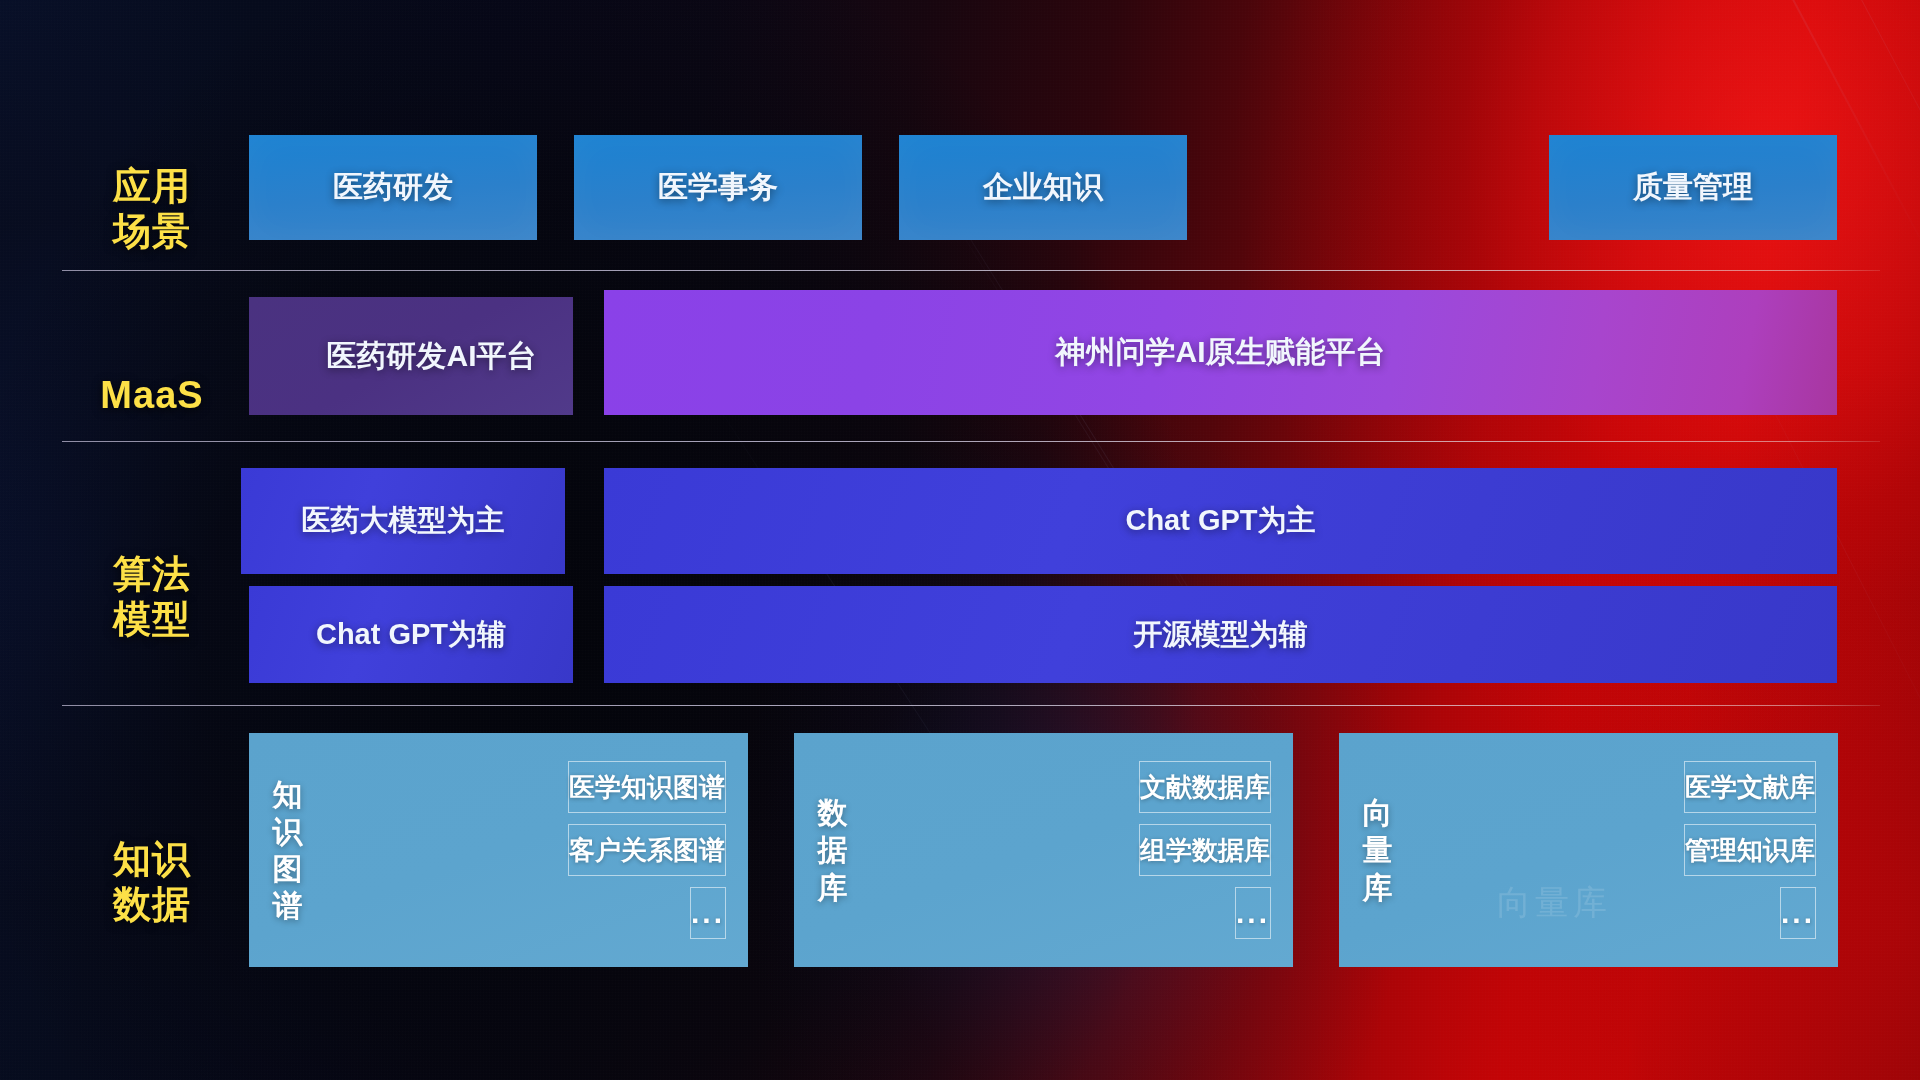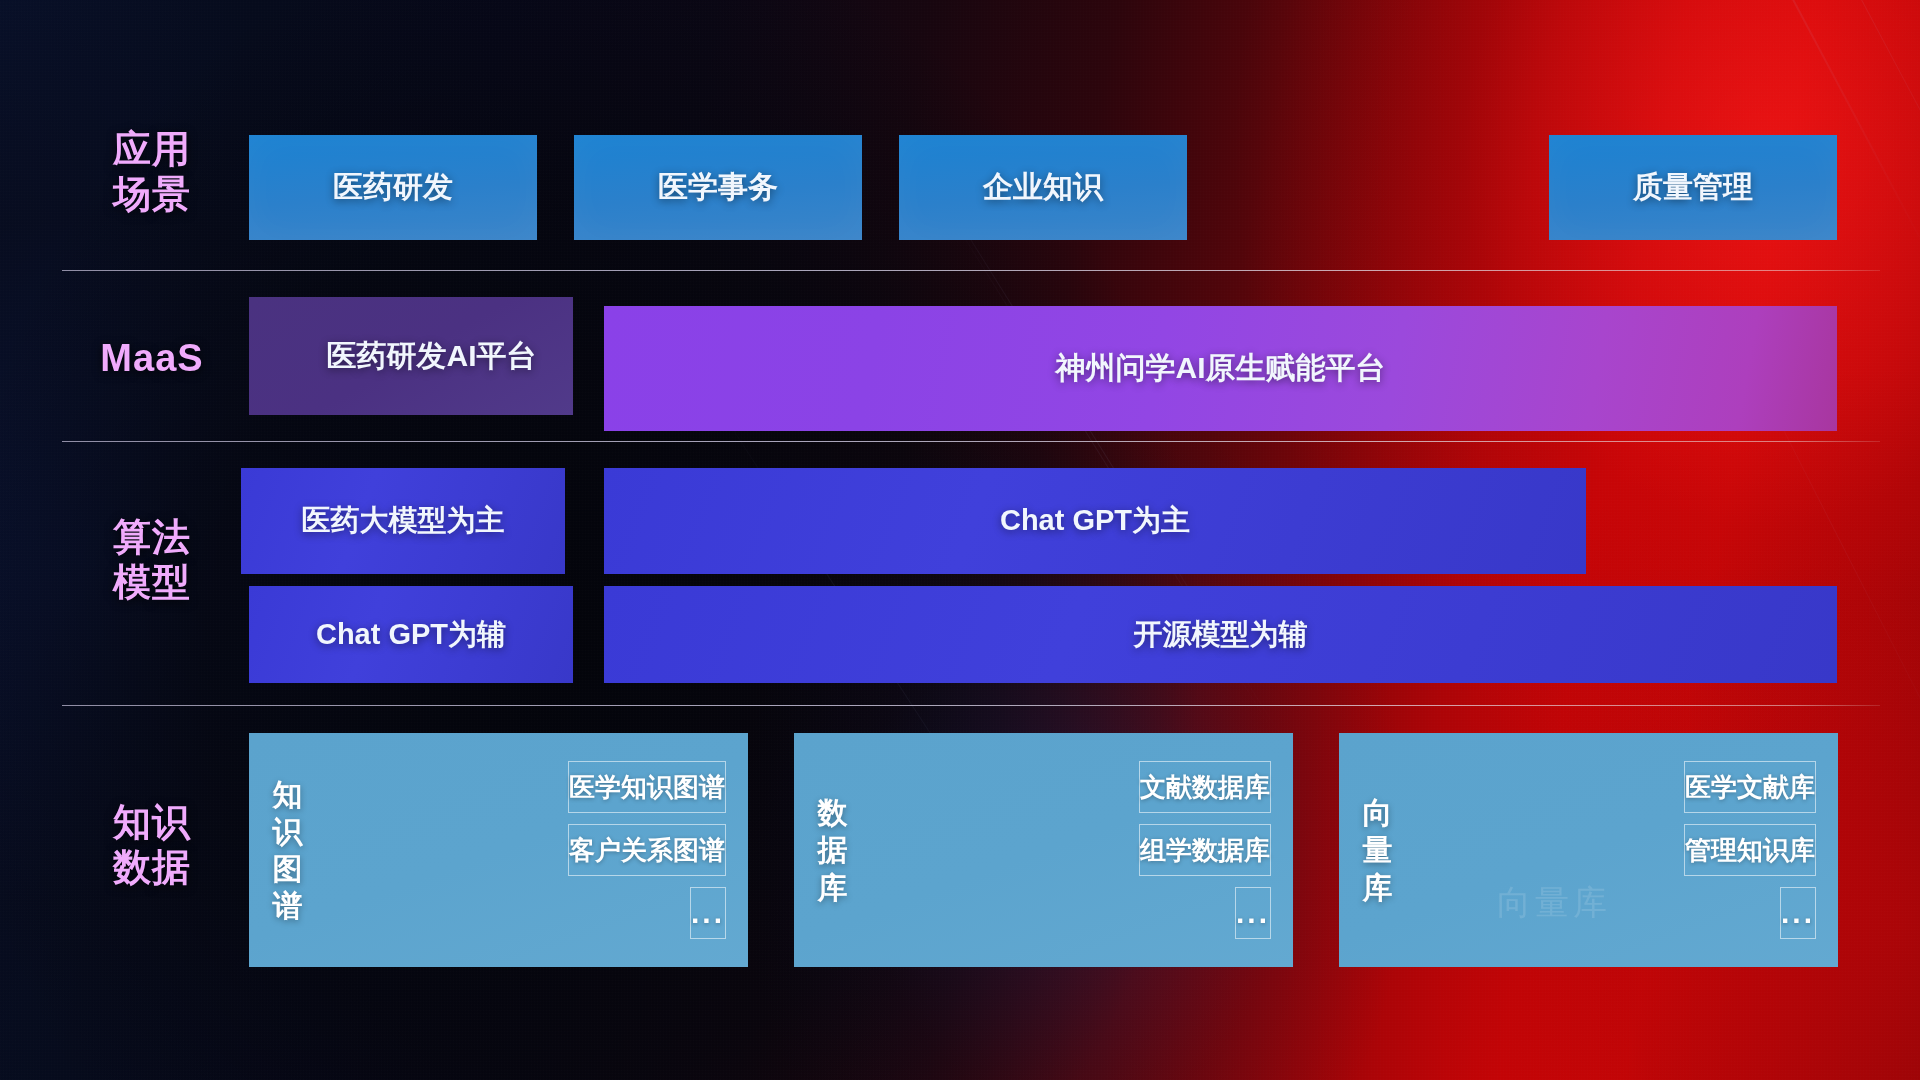--- a/index.html
+++ b/index.html
@@ -95,29 +95,30 @@
     inset: 0;
     opacity: 0.16;
     background-image:
       repeating-linear-gradient(0deg, rgba(255,255,255,0.045) 0px, rgba(255,255,255,0.045) 1px, rgba(0,0,0,0) 1px, rgba(0,0,0,0) 3px),
       repeating-linear-gradient(90deg, rgba(255,255,255,0.035) 0px, rgba(255,255,255,0.035) 1px, rgba(0,0,0,0) 1px, rgba(0,0,0,0) 3px);
   }
 
   
   .row-label {
     position: absolute;
-    color: #f0abfc;
+    color: #fde047;
     font-weight: bold;
     font-size: 38px;
     line-height: 1.18;
     letter-spacing: 1px;
     text-align: center;
     width: 180px;
     left: 62px;
     text-shadow: 0 2px 10px rgba(0,0,0,0.75);
+    margin-top: 37px;
   }
 
   .divider {
     position: absolute;
     left: 62px;
     width: 1818px;
     height: 1px;
     background: linear-gradient(90deg,
         rgba(190,185,210,0.75) 0%,
         rgba(205,200,225,0.82) 40%,
@@ -147,21 +148,21 @@
   }
 
   
   .maas-left {
     top: 297px;
     height: 118px;
     background: linear-gradient(150deg, #4a3280 0%, #4b3182 50%, #513a8a 100%);
     font-size: 30px;
   }
   .maas-right {
-    top: 306px;
+    top: 290px;
     height: 125px;
     background: linear-gradient(100deg,
         #8a41e8 0%, #8b43e6 22%, #9246e4 45%, #9b49dc 64%,
         #a845cd 80%, #ad3fbd 92%, #a8369f 100%);
     font-size: 30px;
   }
 
   
   .algo-box {
     background: linear-gradient(110deg, #3a3ad6 0%, #4040db 38%, #3c3cd2 70%, #3838c9 100%);
@@ -283,21 +284,21 @@
     <div>算法</div>
     <div>模型</div>
   </div>
 
   <div class="box algo-box algo-r1" style="left:241px; width:324px;">
     <span>医药大模型为主</span>
   </div>
   <div class="box algo-box algo-r2" style="left:249px; width:324px;">
     <span>Chat GPT为辅</span>
   </div>
-  <div class="box algo-box algo-r1" style="left:604px; width:982px;">
+  <div class="box algo-box algo-r1" style="left:604px; width:1233px;">
     <span>Chat GPT为主</span>
   </div>
   <div class="box algo-box algo-r2" style="left:604px; width:1233px;">
     <span>开源模型为辅</span>
   </div>
 
   <div class="divider" style="top:705px;"></div>
 
   <div class="row-label" style="top:800px;">
     <div>知识</div>

